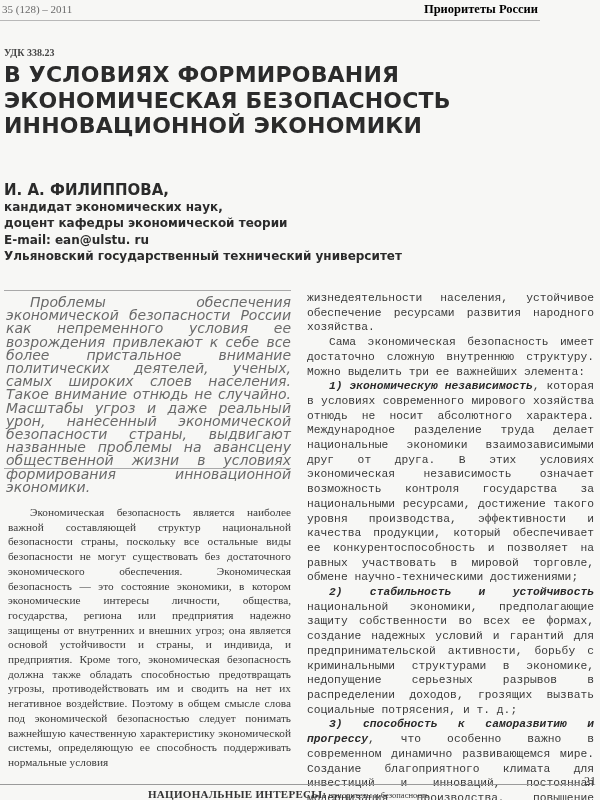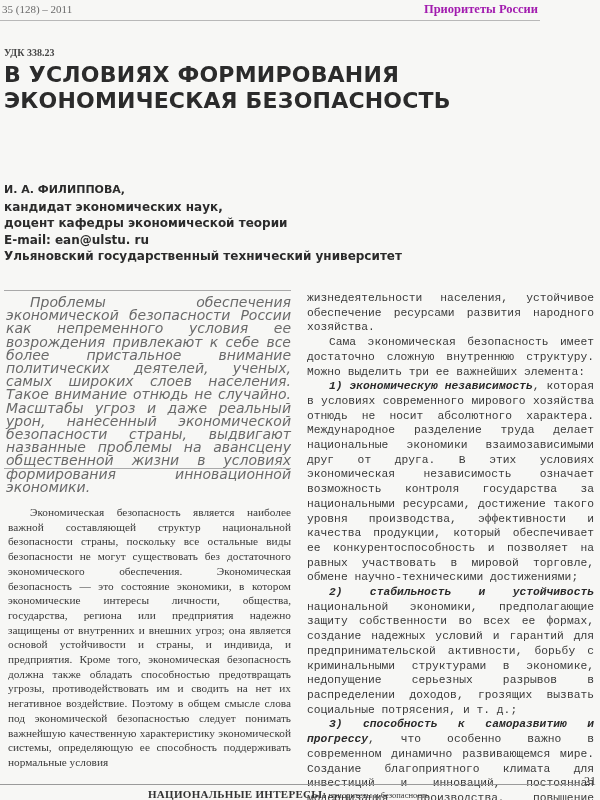--- a/index.html
+++ b/index.html
@@ -7,35 +7,35 @@
     width: 600px; height: 800px; overflow: hidden;
     background: #f7f7f5; color: #2a2a2a;
     font-family: "Liberation Serif", serif;
     position: relative;
   }
   .running-head {
     position: absolute; left: 0; top: 0; width: 540px; height: 20px;
     border-bottom: 1px solid #b8b8b8;
   }
   .issue { position: absolute; left: 2px; top: 3px; font-size: 11px; color: #6a6a6a; }
-  .journal-section { position: absolute; right: 2px; top: 2px; font-size: 12.5px; font-weight: bold; color: #a21caf; }
+  .journal-section { position: absolute; right: 2px; top: 2px; font-size: 12.5px; font-weight: bold; color: #000000; }
   .udk { position: absolute; left: 4px; top: 47px; font-size: 10px; font-weight: bold; color: #444; }
   .title {
     position: absolute; left: 4px; top: 62px; width: 560px;
     font-family: "DejaVu Sans", sans-serif; font-weight: bold;
     font-size: 22px; line-height: 25.5px; color: #2b2b2b; letter-spacing: 0.2px;
   }
   .title div { white-space: nowrap; }
   .author-block {
     position: absolute; left: 4px; top: 182px;
     font-family: "DejaVu Sans", sans-serif; font-weight: bold;
     font-size: 12px; line-height: 16.5px; color: #2b2b2b;
   }
   .author-block div { white-space: nowrap; }
-  .author-name { font-size: 11px; }
+  .author-name { font-size: 15px; }
   .rule { position: absolute; height: 0; border-top: 1.5px solid #a9a9a9; }
   .abstract {
     position: absolute; left: 6px; top: 296px; width: 285px;
     font-family: "DejaVu Sans", sans-serif; font-style: italic;
     font-size: 14px; line-height: 13.2px; color: #6a6a6a;
     text-align: justify;
   }
   .abstract p { margin: 0; text-indent: 24px; }
   .kw-label { font-weight: bold; color: #3a3a3a; }
   .col {
@@ -58,20 +58,21 @@
 <div class="running-head">
   <span class="issue">35 (128) – 2011</span>
   <span class="journal-section">Приоритеты России</span>
 </div>
 
 <div class="udk">УДК 338.23</div>
 
 <div class="title">
   <div>В УСЛОВИЯХ ФОРМИРОВАНИЯ</div>
   <div>ЭКОНОМИЧЕСКАЯ БЕЗОПАСНОСТЬ</div>
+  <div>ИННОВАЦИОННОЙ ЭКОНОМИКИ</div>
 </div>
 
 <div class="author-block">
   <div class="author-name">И. А. ФИЛИППОВА,</div>
   <div>кандидат экономических наук,</div>
   <div>доцент кафедры экономической теории</div>
   <div>E-mail: ean@ulstu. ru</div>
   <div>Ульяновский государственный технический университет</div>
 </div>
 

